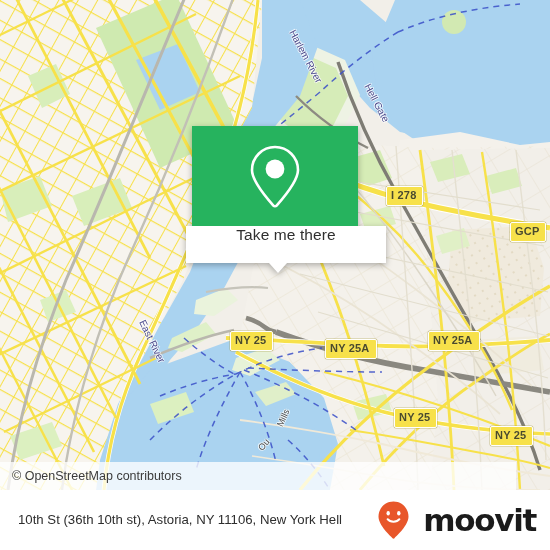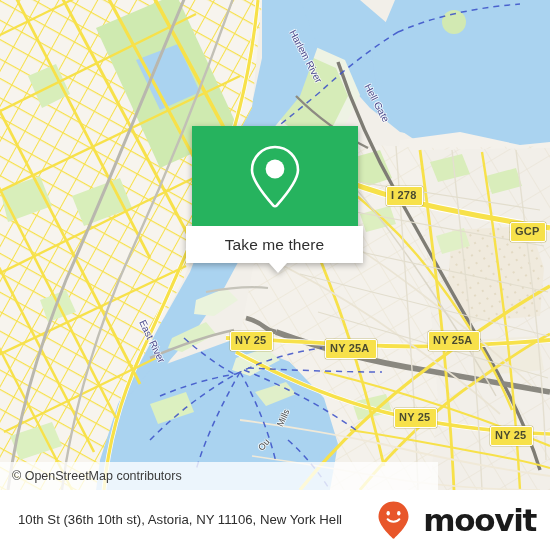--- a/index.html
+++ b/index.html
@@ -96,25 +96,25 @@
     width: 166px;
     height: 100px;
     background: #26b35e;
     display: flex;
     align-items: center;
     justify-content: center;
   }
   #poi-card-foot {
     position: relative;
     left: -6px;
-    width: 177px;
+    width: 200px;
     height: 37px;
     background: #ffffff;
     display: flex;
-    align-items: center;
+    align-items: flex-start;
     justify-content: center;
   }
   #poi-card-label {
     color: #2f2f2f;
     font-family: "Liberation Sans", sans-serif;
     font-size: 15.5px;
     letter-spacing: 0.1px;
   }
   #poi-card-tail {
     position: relative;
@@ -124,21 +124,21 @@
     border-left: 9px solid transparent;
     border-right: 9px solid transparent;
     border-top: 10px solid #ffffff;
   }
 
   
   #attribution-bar {
     position: absolute;
     left: 0;
     top: 462px;
-    width: 438px;
+    width: 516px;
     height: 28px;
     background: rgba(255,255,255,0.78);
     display: flex;
     align-items: center;
     z-index: 30;
   }
   #attribution-text {
     color: #3b3b3b;
     font-family: "Liberation Sans", sans-serif;
     font-size: 12.5px;

